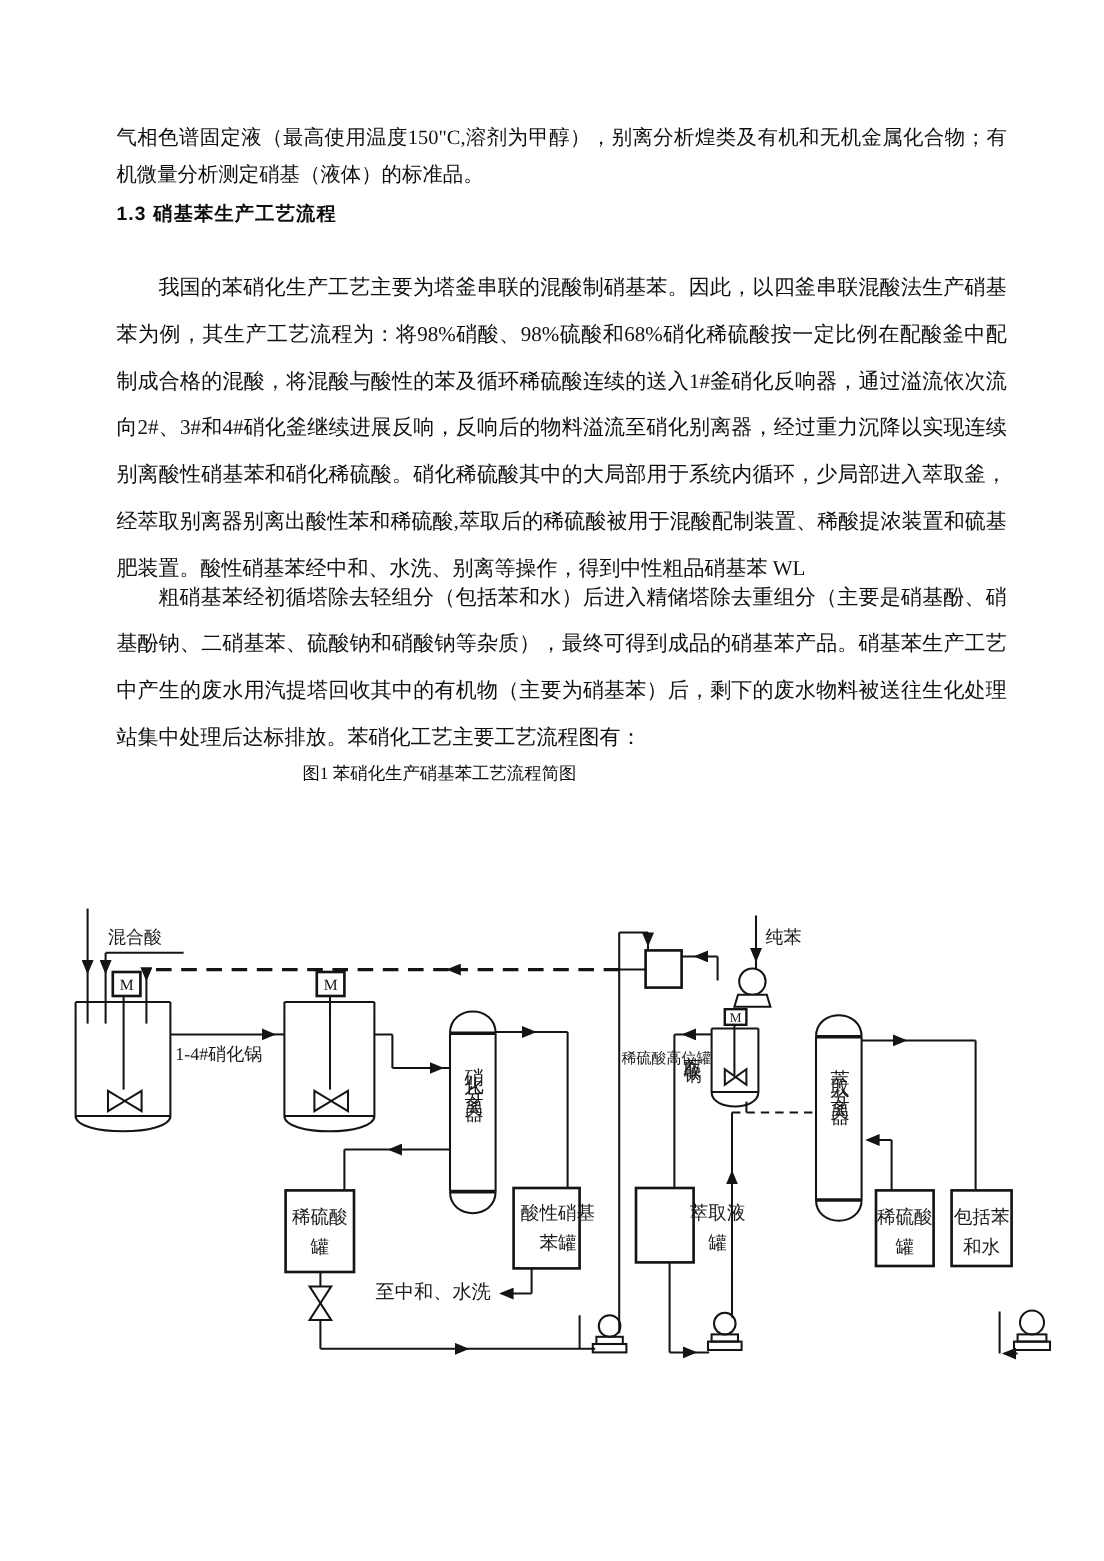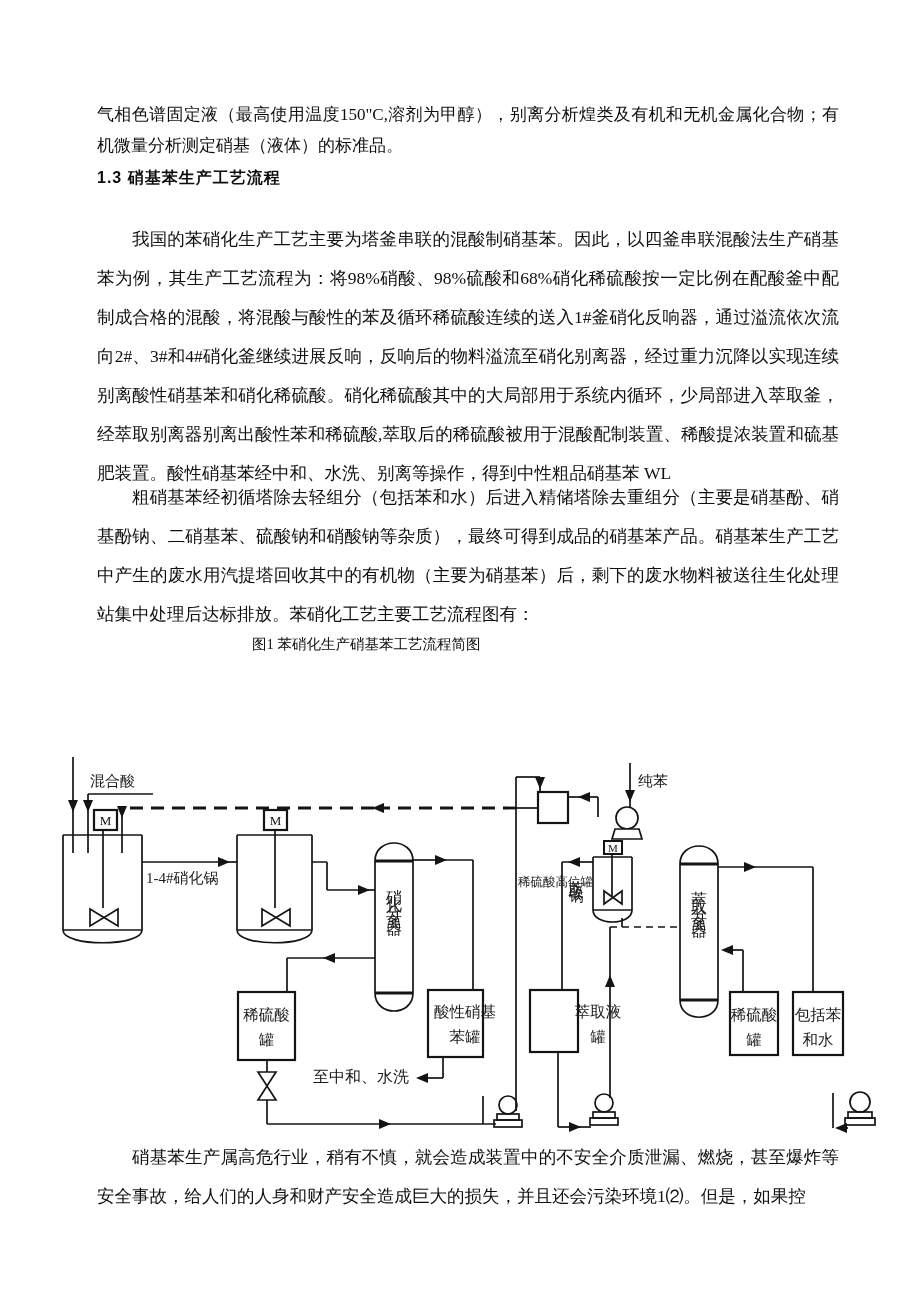--- a/index.html
+++ b/index.html
@@ -220,14 +220,13 @@
     <div class="dlabel vlabel" style="left:566px;top:119px;letter-spacing:4px;">萃取锅</div>
     <div class="dlabel boxlabel" style="left:238px;top:252px;width:57px;">稀硫酸罐</div>
     <div class="dlabel boxlabel" style="left:429px;top:249px;width:72px;">酸性硝基苯罐</div>
     <div class="dlabel" style="left:313px;top:317px;font-size:16px;">至中和、水洗</div>
     <div class="dlabel boxlabel" style="left:530px;top:249px;width:48px;margin-left:44px;">萃取液罐</div>
     <div class="dlabel vlabel" style="left:688px;top:128px;font-size:16px;letter-spacing:8px;">萃取分离器</div>
     <div class="dlabel boxlabel" style="left:730px;top:252px;width:48px;">稀硫酸罐</div>
     <div class="dlabel boxlabel" style="left:793px;top:252px;width:50px;">包括苯和水</div>
   </div>
 
-  <div class="para p4">硝基苯生产属高危行业，稍有不慎，就会造成装置中的不安全介质泄漏、燃烧，甚至爆炸等安全事故，给人们的人身和财产安全造成巨大的损失，并且还会污染环境1⑵。但是，如果控</div>
 </div>
 
 </body></html>

